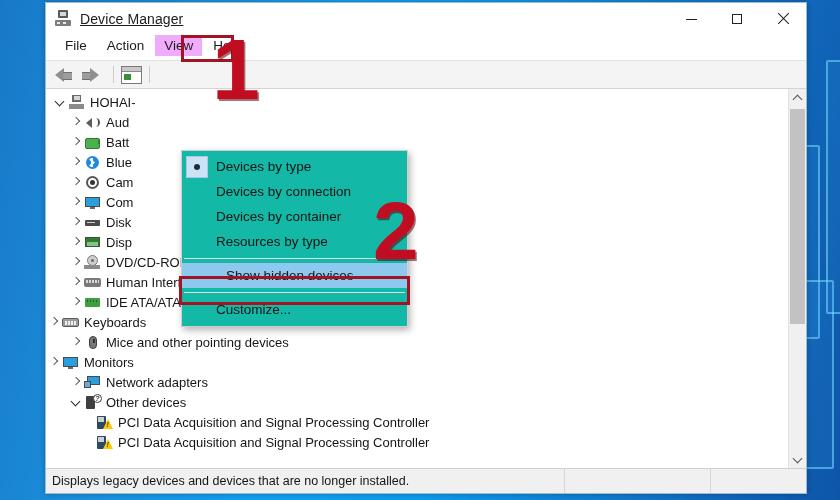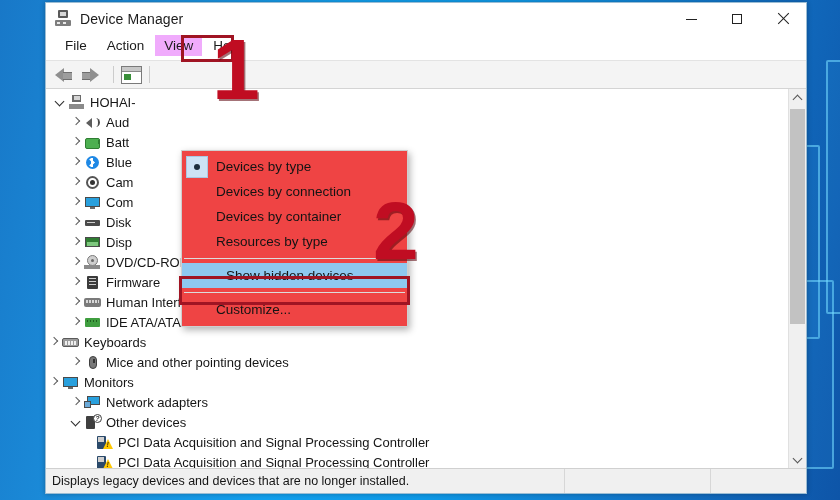--- a/index.html
+++ b/index.html
@@ -66,20 +66,21 @@
   }
   #title-icon .base:before, #title-icon .base:after {
     content: ""; position: absolute; top: 2px;
     width: 3px; height: 2px; background: #e9e9e9;
   }
   #title-icon .base:before { left: 2px; }
   #title-icon .base:after  { left: 8px; }
   #title-text {
     font-size: 14px; color: #1b1b1b;
     letter-spacing: 0.1px;
+    text-decoration: underline;
   }
   #winbtns {
     position: absolute; right: 0; top: 0;
     height: 32px; display: flex;
   }
   .winbtn {
     width: 46px; height: 32px;
     display: flex; align-items: center; justify-content: center;
     color: #222; font-size: 13px;
   }
@@ -328,21 +329,21 @@
     width: 145px; height: 100%;
     border-right: 1px solid #d7d7d7;
   }
   .status-pane.last { border-right: none; width: 95px; }
 
   
   #dropdown {
     position: absolute;
     left: 135px; top: 61px;
     width: 225px;
-    background: #ef4444;
+    background: #14b8a6;
     border: 1px solid #cfcfcf;
     box-shadow: 2px 3px 7px rgba(0,0,0,0.30);
     padding: 3px 0 4px 0;
     z-index: 40;
   }
   .dd-item {
     height: 25px;
     display: flex;
     align-items: center;
     font-size: 13.5px;
@@ -531,27 +532,20 @@
         <div class="row" style="padding-left:22px">
           <span class="chev closed"></span>
           <span class="ticon ic-dvd">
               <i class="o"></i>
               <i class="i"></i>
               <i class="b"></i>
             </span>
           <span class="tlabel">DVD/CD-ROM drives</span>
         </div>
 
-        <div class="row" style="padding-left:22px">
-          <span class="chev closed"></span>
-          <span class="ticon ic-fw">
-              <i class="bx"></i>
-            </span>
-          <span class="tlabel">Firmware</span>
-        </div>
 
         <div class="row" style="padding-left:22px">
           <span class="chev closed"></span>
           <span class="ticon ic-hid">
               <i class="bd"></i>
             </span>
           <span class="tlabel">Human Interface Devices</span>
         </div>
 
         <div class="row" style="padding-left:22px">

